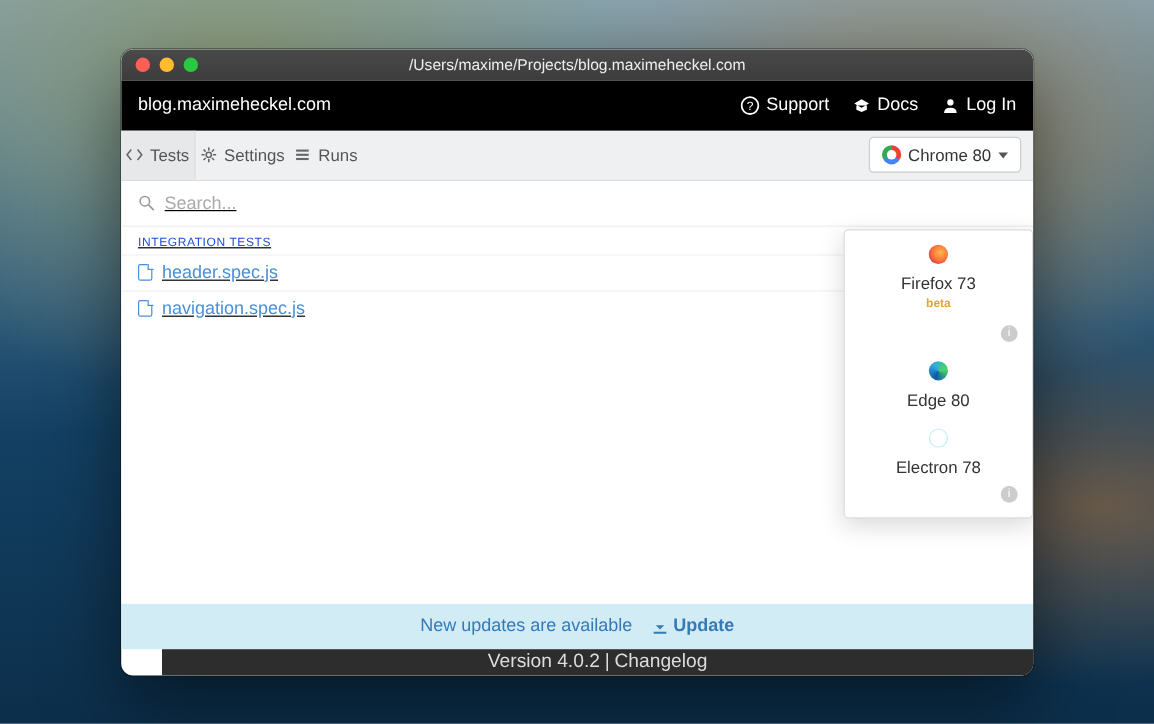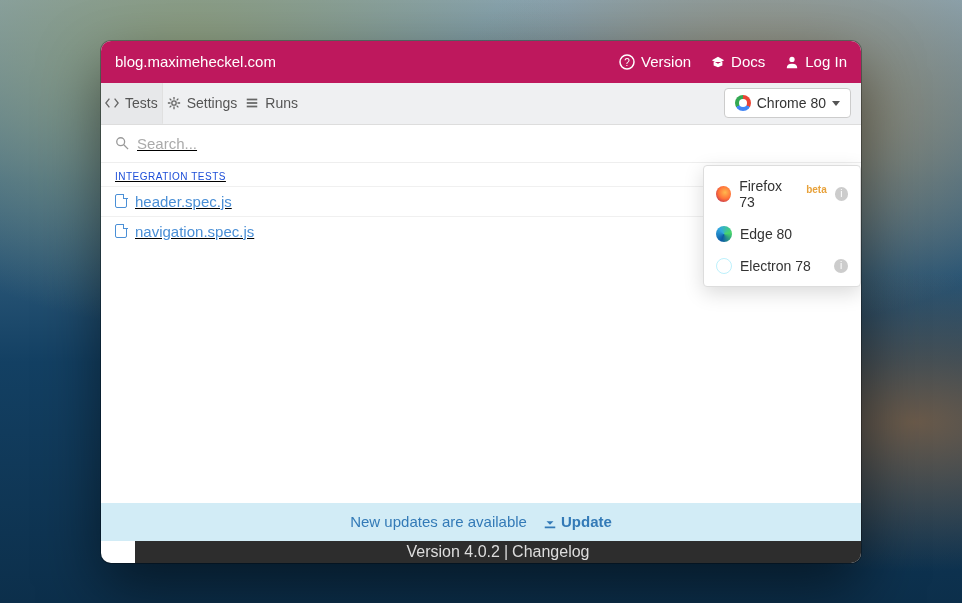--- a/index.html
+++ b/index.html
@@ -8,69 +8,77 @@
   radial-gradient(ellipse at 20% 10%, #8a9a7a 0%, transparent 35%),
   radial-gradient(ellipse at 80% 20%, #9a8a6a 0%, transparent 30%),
   radial-gradient(ellipse at 95% 70%, #6a5a4a 0%, transparent 25%),
   linear-gradient(180deg, #88a4b5 0%, #3e6a88 30%, #134063 60%, #0c2f4b 100%); }
 .window { position: relative; width: 760px; height: 522px; border-radius: 10px; overflow: hidden; box-shadow: 0 25px 60px rgba(0,0,0,0.5), 0 0 0 1px rgba(0,0,0,0.3); display:flex; flex-direction:column; background:#fff; }
 .titlebar { height: 26px; background: linear-gradient(#4a4a4a,#3c3c3c); display:flex; align-items:center; position:relative; color:#ddd; font-size:13px; border-top-left-radius:10px; border-top-right-radius:10px;}
 .traffic { display:flex; gap:8px; padding-left:12px; }
 .dot { width:12px; height:12px; border-radius:50%; }
 .dot.red{background:#ff5f57;} .dot.yellow{background:#febc2e;} .dot.green{background:#28c840;}
 .titlepath { position:absolute; left:0; right:0; text-align:center; font-size:13px; color:#eee; pointer-events:none;}
-.header { height:42px; background:#be185d; color:#fff; display:flex; align-items:center; padding:0 14px; font-size:15px; }
+.header { height:42px; background:#000000; color:#fff; display:flex; align-items:center; padding:0 14px; font-size:15px; }
 .header .project { flex:1; }
 .header .hitem { display:flex; align-items:center; gap:6px; margin-left:20px; cursor:pointer; color:#fff; font-size:15px;}
 .tabs { height:42px; background:#eff0f2; border-bottom:1px solid #ddd; display:flex; align-items:stretch; padding-right:10px;}
 .tab { display:flex; align-items:center; gap:6px; padding:0 4px; color:#555; font-size:14px; cursor:pointer; }
 .tab.active { background:#e7e8ea; border-bottom:1px solid #e7e8ea; border-right:1px solid #e0e0e0;}
 .spacer{flex:1;}
 .browser-btn { align-self:center; height:30px; background:#fff; border:1px solid #ccc; border-radius:4px; display:flex; align-items:center; gap:6px; padding:0 10px; font-size:14px; color:#333; cursor:pointer;}
 .searchbar { height:38px; border-bottom:1px solid #eee; display:flex; align-items:center; padding:0 14px; color:#999; font-size:14px;}
 .searchbar svg{margin-right:8px;}
 .searchbar input{ border:none; outline:none; flex:1; font-size:15px; color:#333; background:transparent;}
 .searchbar input::placeholder{color:#aaa;}
 .section-header{ padding:8px 14px 4px; color:#1d4ed8; font-size:10px; letter-spacing:0.5px;}
 .file-row{ display:flex; align-items:center; gap:8px; padding:6px 14px; border-top:1px solid #f0f0f0; font-size:15px; color:#4a8fd6; cursor:pointer;}
 .file-row:last-of-type{border-bottom:1px solid #f0f0f0;}
 .file-icon{ width:12px; height:14px; border:1.5px solid #4a8fd6; border-radius:2px; position:relative; flex-shrink:0;}
 .file-icon::after{content:""; position:absolute; top:-1.5px; right:-1.5px; width:4px; height:4px; background:#fff; border-left:1.5px solid #4a8fd6; border-bottom:1.5px solid #4a8fd6;}
 .content { flex:1; background:#fff; position:relative; overflow:hidden;text-decoration:underline;}
 .dropdown { position:absolute; top:40px; right:0; width:158px; background:#fff; border:1px solid #ddd; border-radius:4px; box-shadow:0 6px 20px rgba(0,0,0,0.15); padding:4px 0; z-index:10;}
-.dropdown-item{ display:flex; align-items:center; gap:8px; padding:8px 12px; font-size:14px; color:#333; cursor:pointer;}
+.dropdown-item{ display:flex; align-items:center; gap:8px; padding:8px 12px; font-size:14px; color:#333; cursor:pointer;flex-direction:column;}
 .beta{ color:#e8a23b; font-size:10px; position:relative; top:-4px; font-weight:600;}
 .info-icon{ width:14px; height:14px; border-radius:50%; background:#ccc; color:#fff; font-size:10px; display:inline-flex; align-items:center; justify-content:center; margin-left:auto;}
 .update-bar{ height:38px; background:#d2ecf6; color:#337ab7; display:flex; align-items:center; justify-content:center; font-size:15px; gap:16px;}
 .update-bar .update-link{font-weight:600; display:flex; align-items:center; gap:4px; cursor:pointer;}
 .footer{ height:22px; background:#2d2d2d; color:#ddd; font-size:16px; display:flex; align-items:center; justify-content:center;margin-left:34px;}
 .footer .sep{margin:0 4px;}
 .caret{ width:0;height:0;border-left:4px solid transparent;border-right:4px solid transparent;border-top:5px solid #555;}
 .browsericon{width:16px;height:16px;border-radius:50%;}
 .chromeico{background:conic-gradient(#ea4335 0 120deg,#4285f4 120deg 240deg,#34a853 240deg 360deg); position:relative;}
 .chromeico::after{content:"";position:absolute;inset:4px;background:#fff;border-radius:50%;}
 .firefoxico{background:radial-gradient(circle at 60% 40%, #ffb84d, #ff7139, #a3195b);}
 .edgeico{background:conic-gradient(from 200deg,#0c59a4,#31a8e0,#49d668,#0c59a4);}
 .electronico{width:16px;height:16px;border:1.5px solid #9feaf9;border-radius:50%;position:relative; opacity:0.7;}
 .grad-svg{width:14px;height:14px;}
 </style>
 </head>
 <body>
 <div class="backdrop"></div>
 
 <div class="window">
+  <div class="titlebar">
+    <div class="traffic">
+      <div class="dot red"></div>
+      <div class="dot yellow"></div>
+      <div class="dot green"></div>
+    </div>
+    <div class="titlepath">/Users/maxime/Projects/blog.maximeheckel.com</div>
+  </div>
 
   <div class="header">
     <div class="project">blog.maximeheckel.com</div>
     <div class="hitem">
       <svg width="16" height="16" viewBox="0 0 16 16">
           <circle cx="8" cy="8" r="7" fill="none" stroke="#fff" stroke-width="1.5"></circle>
           <text x="8" y="12" text-anchor="middle" font-size="10" fill="#fff">?</text>
         </svg>
-      <span>Version</span>
+      <span>Support</span>
     </div>
     <div class="hitem">
       <svg class="grad-svg" viewBox="0 0 16 16">
           <path d="M8 2 L15 6 L8 10 L1 6 Z M3 8 V12 L8 14 L13 12 V8" fill="#fff"></path>
         </svg>
       <span>Docs</span>
     </div>
     <div class="hitem">
       <svg width="14" height="14" viewBox="0 0 16 16">
           <circle cx="8" cy="5" r="3" fill="#fff"></circle>

